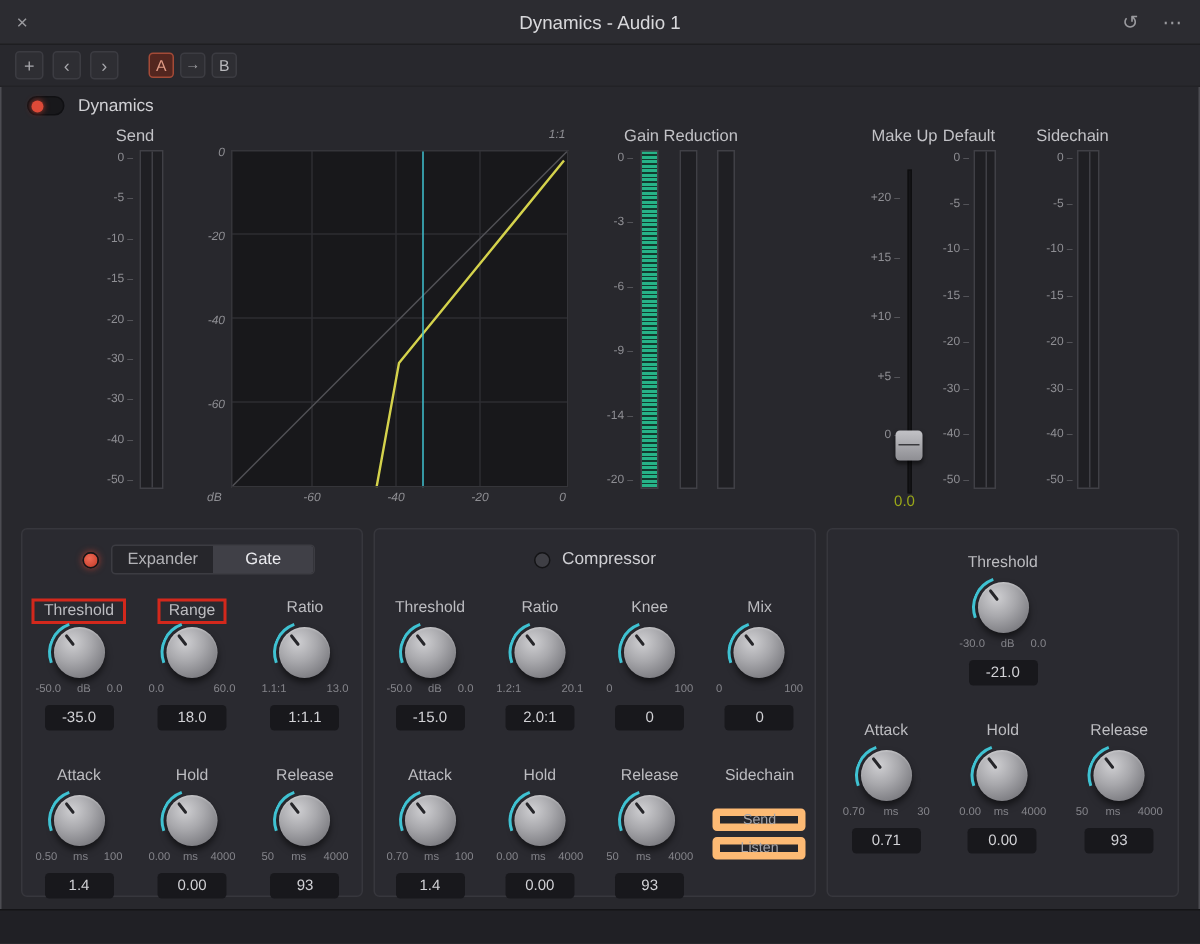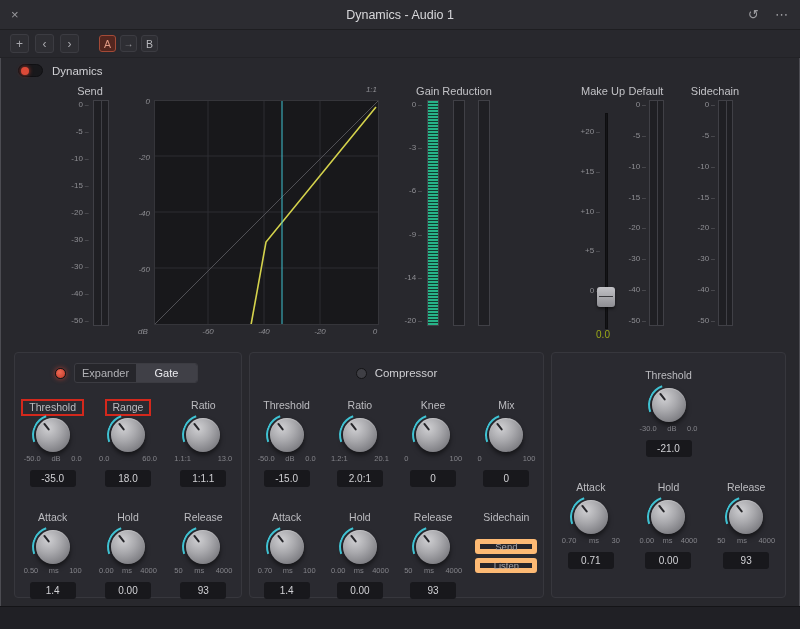--- a/index.html
+++ b/index.html
@@ -76,21 +76,21 @@
     font-size:10px; color:var(--makeup-green,#9aa818); }
   
   .panel { position:absolute; top:352px; height:246px; background:#2a2a30;
     border:1px solid #37373d; border-radius:4px; }
   .p-head { margin-top:10px; display:flex; align-items:center; gap:8px; height:20px; }
   .p-head.center { justify-content:center; }
   .p-head .p-title { font-size:11.5px; color:#cfcfd3; }
   .led-dot { width:11px; height:11px; border-radius:50%; border:1px solid #141416; background:#3f3f45; }
   .led-dot.on { background:radial-gradient(circle at 40% 35%, #f06a55, #c23a28);
     box-shadow:0 0 5px rgba(230,70,50,.7); }
-  .seg { display:flex; width:124px; height:20px; border:1px solid #3c3c42;
+  .seg { display:flex; width:136px; height:20px; border:1px solid #3c3c42;
     border-radius:3px; overflow:hidden; font-size:11px; background:#26262b; }
   .seg-item { flex:1; display:flex; align-items:center; justify-content:center; color:#b2b2b6; }
   .seg-item.active { background:#404047; color:#ececf0; }
   .krow { display:flex; justify-content:space-around; }
   .krow.single { justify-content:center; }
   .kcell { width:72px; text-align:center; }
   .klabel { font-size:10.5px; color:#bcbcc0; height:16px; }
   .hl { display:inline-block; border:2px solid var(--highlight-red,#d3281c);
     padding:0 6px; line-height:13px; }
   .knob { width:34px; height:34px; margin:3px auto 2px; border-radius:50%;

